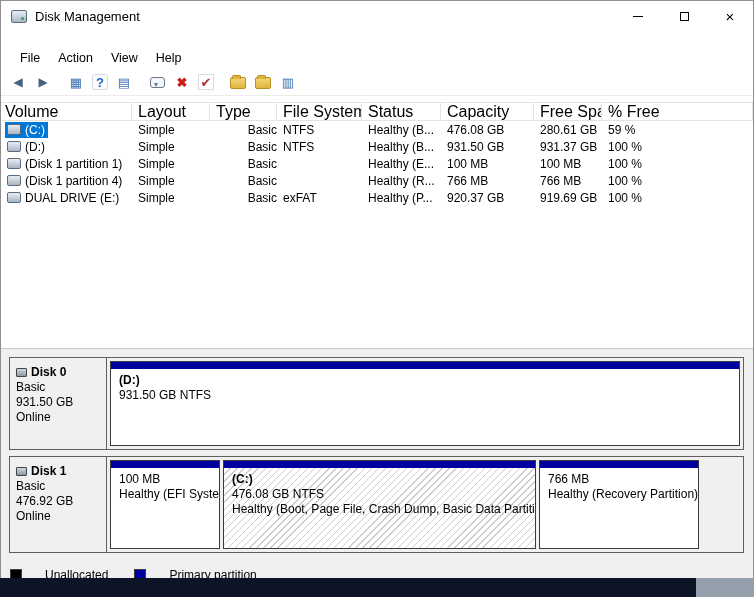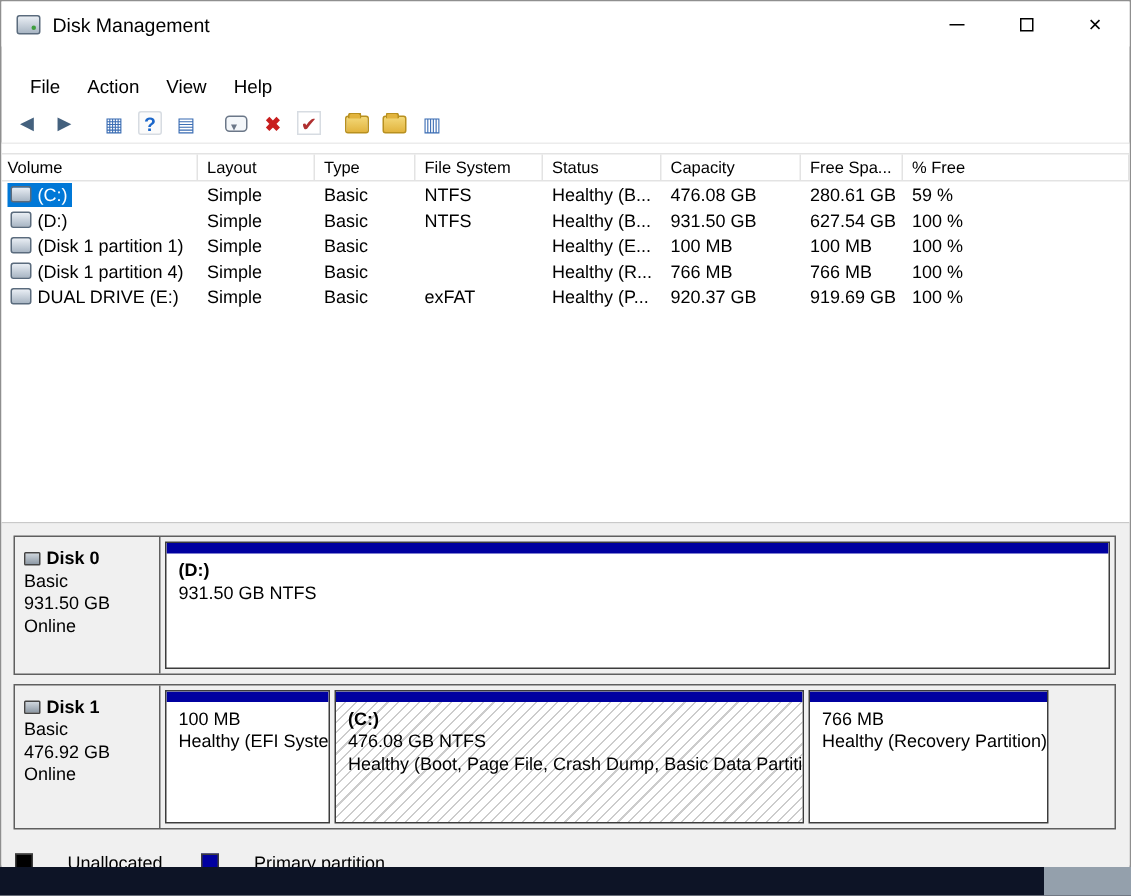--- a/index.html
+++ b/index.html
@@ -33,26 +33,26 @@
   .tb-x { color:#c81e1e; font-size:13px; font-weight:bold; }
   .tb-check { color:#b03030; font-size:13px; border:1px solid #d7dce2; background:#fff; width:16px; height:16px; }
   .tb-bubble { width:15px; height:11px; border:1px solid #6b7788; border-radius:3px; background:#f4f7fa; position:relative; }
   .tb-bubble::after { content:""; position:absolute; left:3px; bottom:-4px; border:4px solid transparent; border-top-color:#6b7788; border-left-width:2px; border-right-width:2px; }
   .tb-folder { width:16px; height:12px; background:linear-gradient(#f3d878,#e2b43e); border:1px solid #b8901f; border-radius:2px; position:relative; margin-top:2px; }
   .tb-folder::before { content:""; position:absolute; top:-3px; left:1px; width:7px; height:3px; background:#e2b43e; border:1px solid #b8901f; border-bottom:none; border-radius:2px 2px 0 0; }
   .gap-l { margin-left:8px; }
 
   
   .listview { height:253px; background:#fff; padding-top:6px; border-bottom:1px solid #c9c9c9; flex:0 0 auto; }
-  .lv-header { display:flex; height:19px; align-items:center; border-top:1px solid #e3e3e3; border-bottom:1px solid #e3e3e3; font-size:11px; color:#000; }
+  .lv-header { display:flex; height:19px; align-items:center; border-top:1px solid #e3e3e3; border-bottom:1px solid #e3e3e3; font-size:16px; color:#000; }
   .lv-header .cell { border-right:1px solid #e3e3e3; height:100%; display:flex; align-items:center; }
   .lv-row { display:flex; height:17px; align-items:center; font-size:12px; color:#000; }
   .cell { padding-left:6px; white-space:nowrap; overflow:hidden; }
   .c0 { width:131px; padding-left:4px; display:flex; align-items:center; }
-  .c1 { width:78px; } .c2 { width:67px; } .c3 { width:85px; }
+  .c1 { width:78px; } .c2 { width:67px;text-align:right; } .c3 { width:85px; }
   .c4 { width:79px; } .c5 { width:93px; } .c6 { width:68px; } .c7 { flex:1; }
   .vol-chip { display:inline-flex; align-items:center; padding:1px 3px 1px 1px; }
   .vol-chip.sel { background:#0078d7; color:#fff; }
   .vol-icon { width:14px; height:11px; border:1px solid #5a6b7d; border-radius:2px; background:linear-gradient(#e9eef4,#a9b6c4); margin:0 4px 0 1px; flex:0 0 auto; }
 
   
   .graphview { flex:1; background:#f0f0f0; padding:8px 9px 0 8px; font-size:12px; color:#000; }
   .disk-row { border:1px solid #5f5f5f; display:flex; background:#f0f0f0; margin-bottom:6px; }
   .disk-row.d0 { height:93px; }
   .disk-row.d1 { height:97px; }
@@ -161,21 +161,21 @@
         <span class="vol-chip">
           <span class="vol-icon"></span>
           <span>(D:)</span>
         </span>
       </div>
       <div class="cell c1">Simple</div>
       <div class="cell c2">Basic</div>
       <div class="cell c3">NTFS</div>
       <div class="cell c4">Healthy (B...</div>
       <div class="cell c5">931.50 GB</div>
-      <div class="cell c6">627.54 GB</div>
+      <div class="cell c6">931.37 GB</div>
       <div class="cell c7">100 %</div>
     </div>
 
     <div class="lv-row">
       <div class="cell c0">
         <span class="vol-chip">
           <span class="vol-icon"></span>
           <span>(Disk 1 partition 1)</span>
         </span>
       </div>

